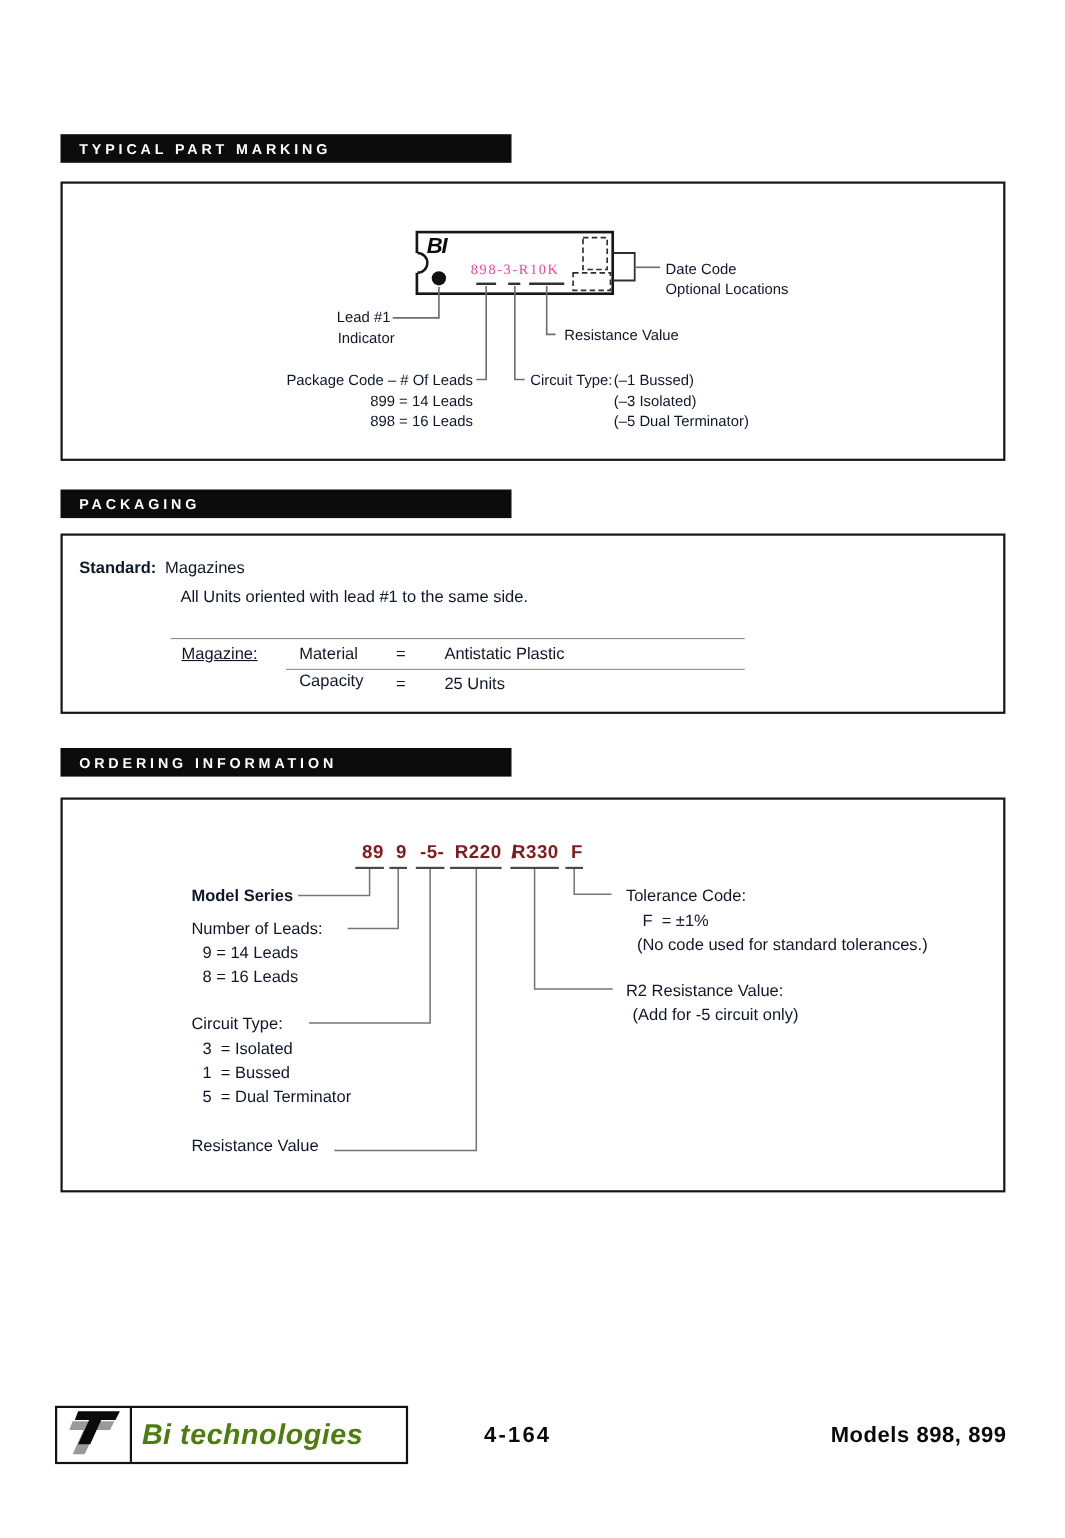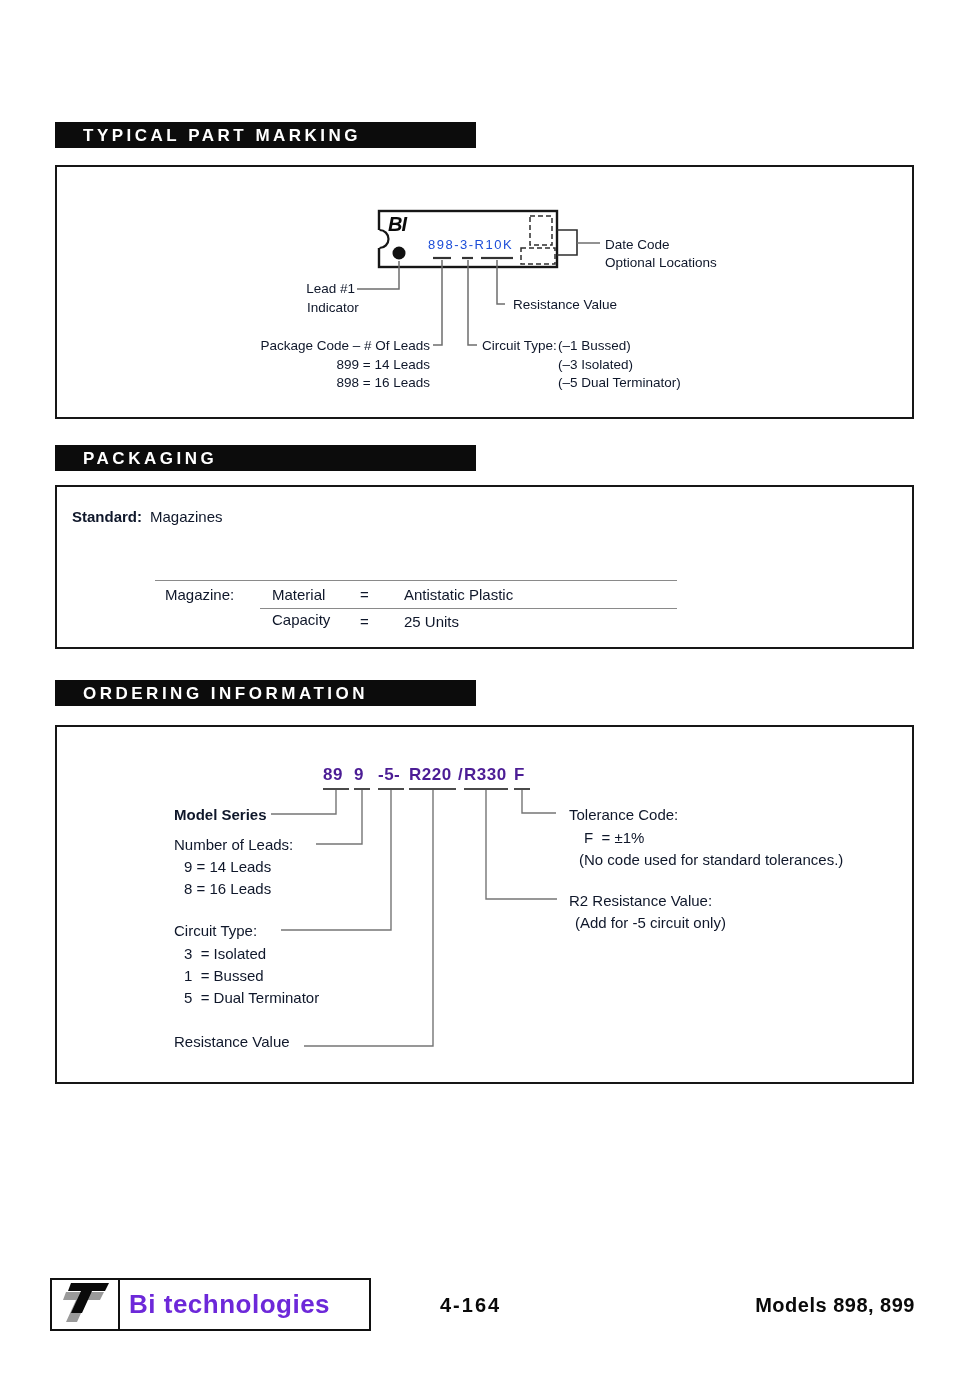--- a/index.html
+++ b/index.html
@@ -1,46 +1,46 @@
 <!DOCTYPE html>
 <html><head>
 <meta charset="utf-8">
 <style>
   html,body{margin:0;padding:0;background:#ffffff;}
   #page{
     position:relative; width:968px; height:1398px; background:#ffffff;
     font-family:"Liberation Sans", sans-serif; color:#262626; overflow:hidden;
   }
   .bar{
-    position:absolute; left:55px; width:393px; height:26px; padding-left:28px;
-    background:#0c0c0c; color:#ffffff; font-weight:bold; font-size:17px;
+    position:absolute; left:55px; width:393px; height:26px; padding-left:17px;
+    background:#0c0c0c; color:#ffffff; font-weight:bold; font-size:13px;
     letter-spacing:3.5px; line-height:27px; white-space:nowrap;
   }
   .box{position:absolute; left:55px; width:855px; border:2.5px solid #161616; background:#ffffff;}
   .lbl{position:absolute; white-space:nowrap; color:#0f172a;}
   .s13{font-size:13.5px; line-height:16px;}
   .s15{font-size:15px; line-height:18px;}
   .bold{font-weight:bold;}
   .rt{text-align:right;}
-  .mono{font-family:Liberation Sans, sans-serif; font-size:13px; letter-spacing:1.5px; color:#1d4ed8;}
+  .mono{font-family:Liberation Serif, serif; font-size:13px; letter-spacing:1.5px; color:#ec4899;}
   .codeseg{
-    position:absolute; top:38px; font-weight:bold; font-size:17px; color:#4c1d95;
-    text-align:left; border-bottom:2.2px solid #4a4a4a; padding-bottom:3px; letter-spacing:0.5px;
+    position:absolute; top:38px; font-weight:bold; font-size:17px; color:#7f1d1d;
+    text-align:right; border-bottom:2.2px solid #4a4a4a; padding-bottom:3px; letter-spacing:0.5px;
   }
   .codeseg.nounder{border-bottom:none;}
   .hline{position:absolute; border-top:1.4px solid #8a8a8a; height:0;}
   svg{position:absolute; left:0; top:0; overflow:visible;}
   .footerbox{
     position:absolute; left:50px; top:1278px; width:317px; height:49px;
     border:2.5px solid #111; display:flex; align-items:stretch;
   }
   .emblem{width:66px; border-right:2.5px solid #111; position:relative;}
   .brand{
     flex:1; display:flex; align-items:center; padding-left:9px;
-    font-size:26px; font-weight:bold; letter-spacing:0.5px; color:#6d28d9;
+    font-size:26px; font-weight:bold; font-style:italic; letter-spacing:0.5px; color:#4d7c0f;
     white-space:nowrap;
   }
   .footnum{position:absolute; top:1294px; font-size:20px; font-weight:bold; color:#0a0a0a; letter-spacing:2px; white-space:nowrap;}
 </style>
 </head>
 <body>
 
 <div id="page">
 
   <div class="bar" style="top:122px;">
@@ -97,25 +97,26 @@
     <span class="lbl s13" style="left:501px; top:208px;">(–5 Dual Terminator)</span>
   </div>
 
   <div class="bar" style="top:445px;">
     <span>PACKAGING</span>
   </div>
 
   <div class="box" style="top:485px; height:160px;">
     <span class="lbl s15 bold" style="left:15px; top:21px;">Standard:</span>
     <span class="lbl s15" style="left:93px; top:21px;">Magazines</span>
+    <span class="lbl s15" style="left:107px; top:47px;">All Units oriented with lead #1 to the same side.</span>
 
     <div class="hline" style="left:98px; top:93px; width:522px;"></div>
     <div class="hline" style="left:203px; top:121px; width:417px;"></div>
 
-    <span class="lbl s15" style="left:108px; top:99px;">Magazine:</span>
+    <span class="lbl s15" style="left:108px; top:99px;text-decoration:underline;">Magazine:</span>
     <span class="lbl s15" style="left:215px; top:99px;">Material</span>
     <span class="lbl s15" style="left:303px; top:99px;">=</span>
     <span class="lbl s15" style="left:347px; top:99px;">Antistatic Plastic</span>
 
     <span class="lbl s15" style="left:215px; top:124px;">Capacity</span>
     <span class="lbl s15" style="left:303px; top:126px;">=</span>
     <span class="lbl s15" style="left:347px; top:126px;">25 Units</span>
   </div>
 
   <div class="bar" style="top:680px;">

